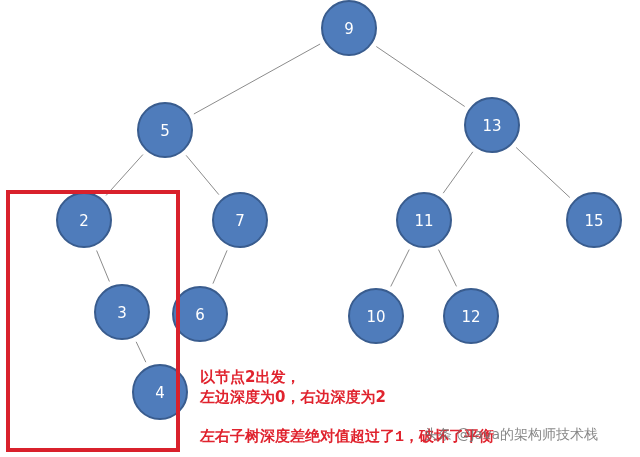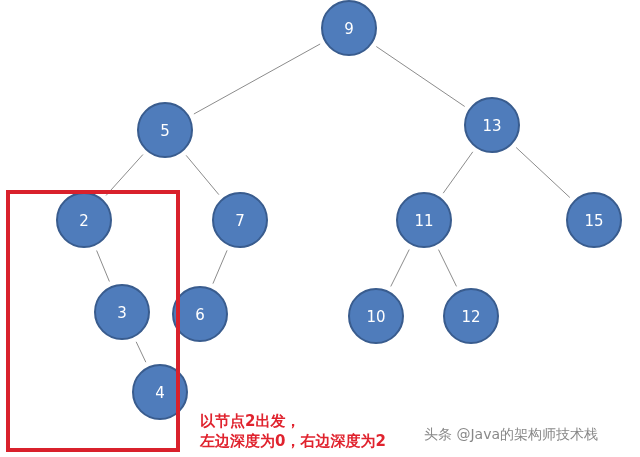--- a/index.html
+++ b/index.html
@@ -4,21 +4,21 @@
 <style>
   html, body { margin: 0; padding: 0; background: #ffffff; }
   body { width: 640px; height: 457px; position: relative; overflow: hidden;
          font-family: "DejaVu Sans", "Liberation Sans", sans-serif; }
   #canvas { position: absolute; left: 0; top: 0; width: 640px; height: 457px; }
   .edge { stroke: #8c8c8c; stroke-width: 1; }
   .node-circle { fill: #4f7cbb; stroke: #395c8e; stroke-width: 2; }
   .node-label { fill: #ffffff; font-size: 15px; font-family: "DejaVu Sans", sans-serif; text-anchor: middle; dominant-baseline: central; }
   .highlight-box { fill: none; stroke: #d9212c; stroke-width: 4; }
   .annotation { position: absolute; left: 200px; color: #e0232e; font-weight: bold;
-                font-size: 15px; font-family: "DejaVu Sans", sans-serif; white-space: nowrap; margin-top: 44px; }
+                font-size: 15px; font-family: "DejaVu Sans", sans-serif; white-space: nowrap; }
   .watermark { position: absolute; left: 424px; top: 426px; color: #737373; font-size: 14px;
                font-family: "DejaVu Sans", sans-serif; white-space: nowrap; opacity: 0.85; }
 </style>
 </head>
 <body>
 
 <svg id="canvas" width="640" height="457" viewBox="0 0 640 457" xmlns="http://www.w3.org/2000/svg">
   <g id="edges">
       <line x1="320.1380242077309" y1="43.999573537018755" x2="193.86197579226913" y2="114.00042646298124" class="edge" stroke="#8c8c8c"></line>
       <line x1="376.30986922457583" y1="46.524876327159824" x2="464.69013077542417" y2="106.47512367284017" class="edge" stroke="#8c8c8c"></line>

